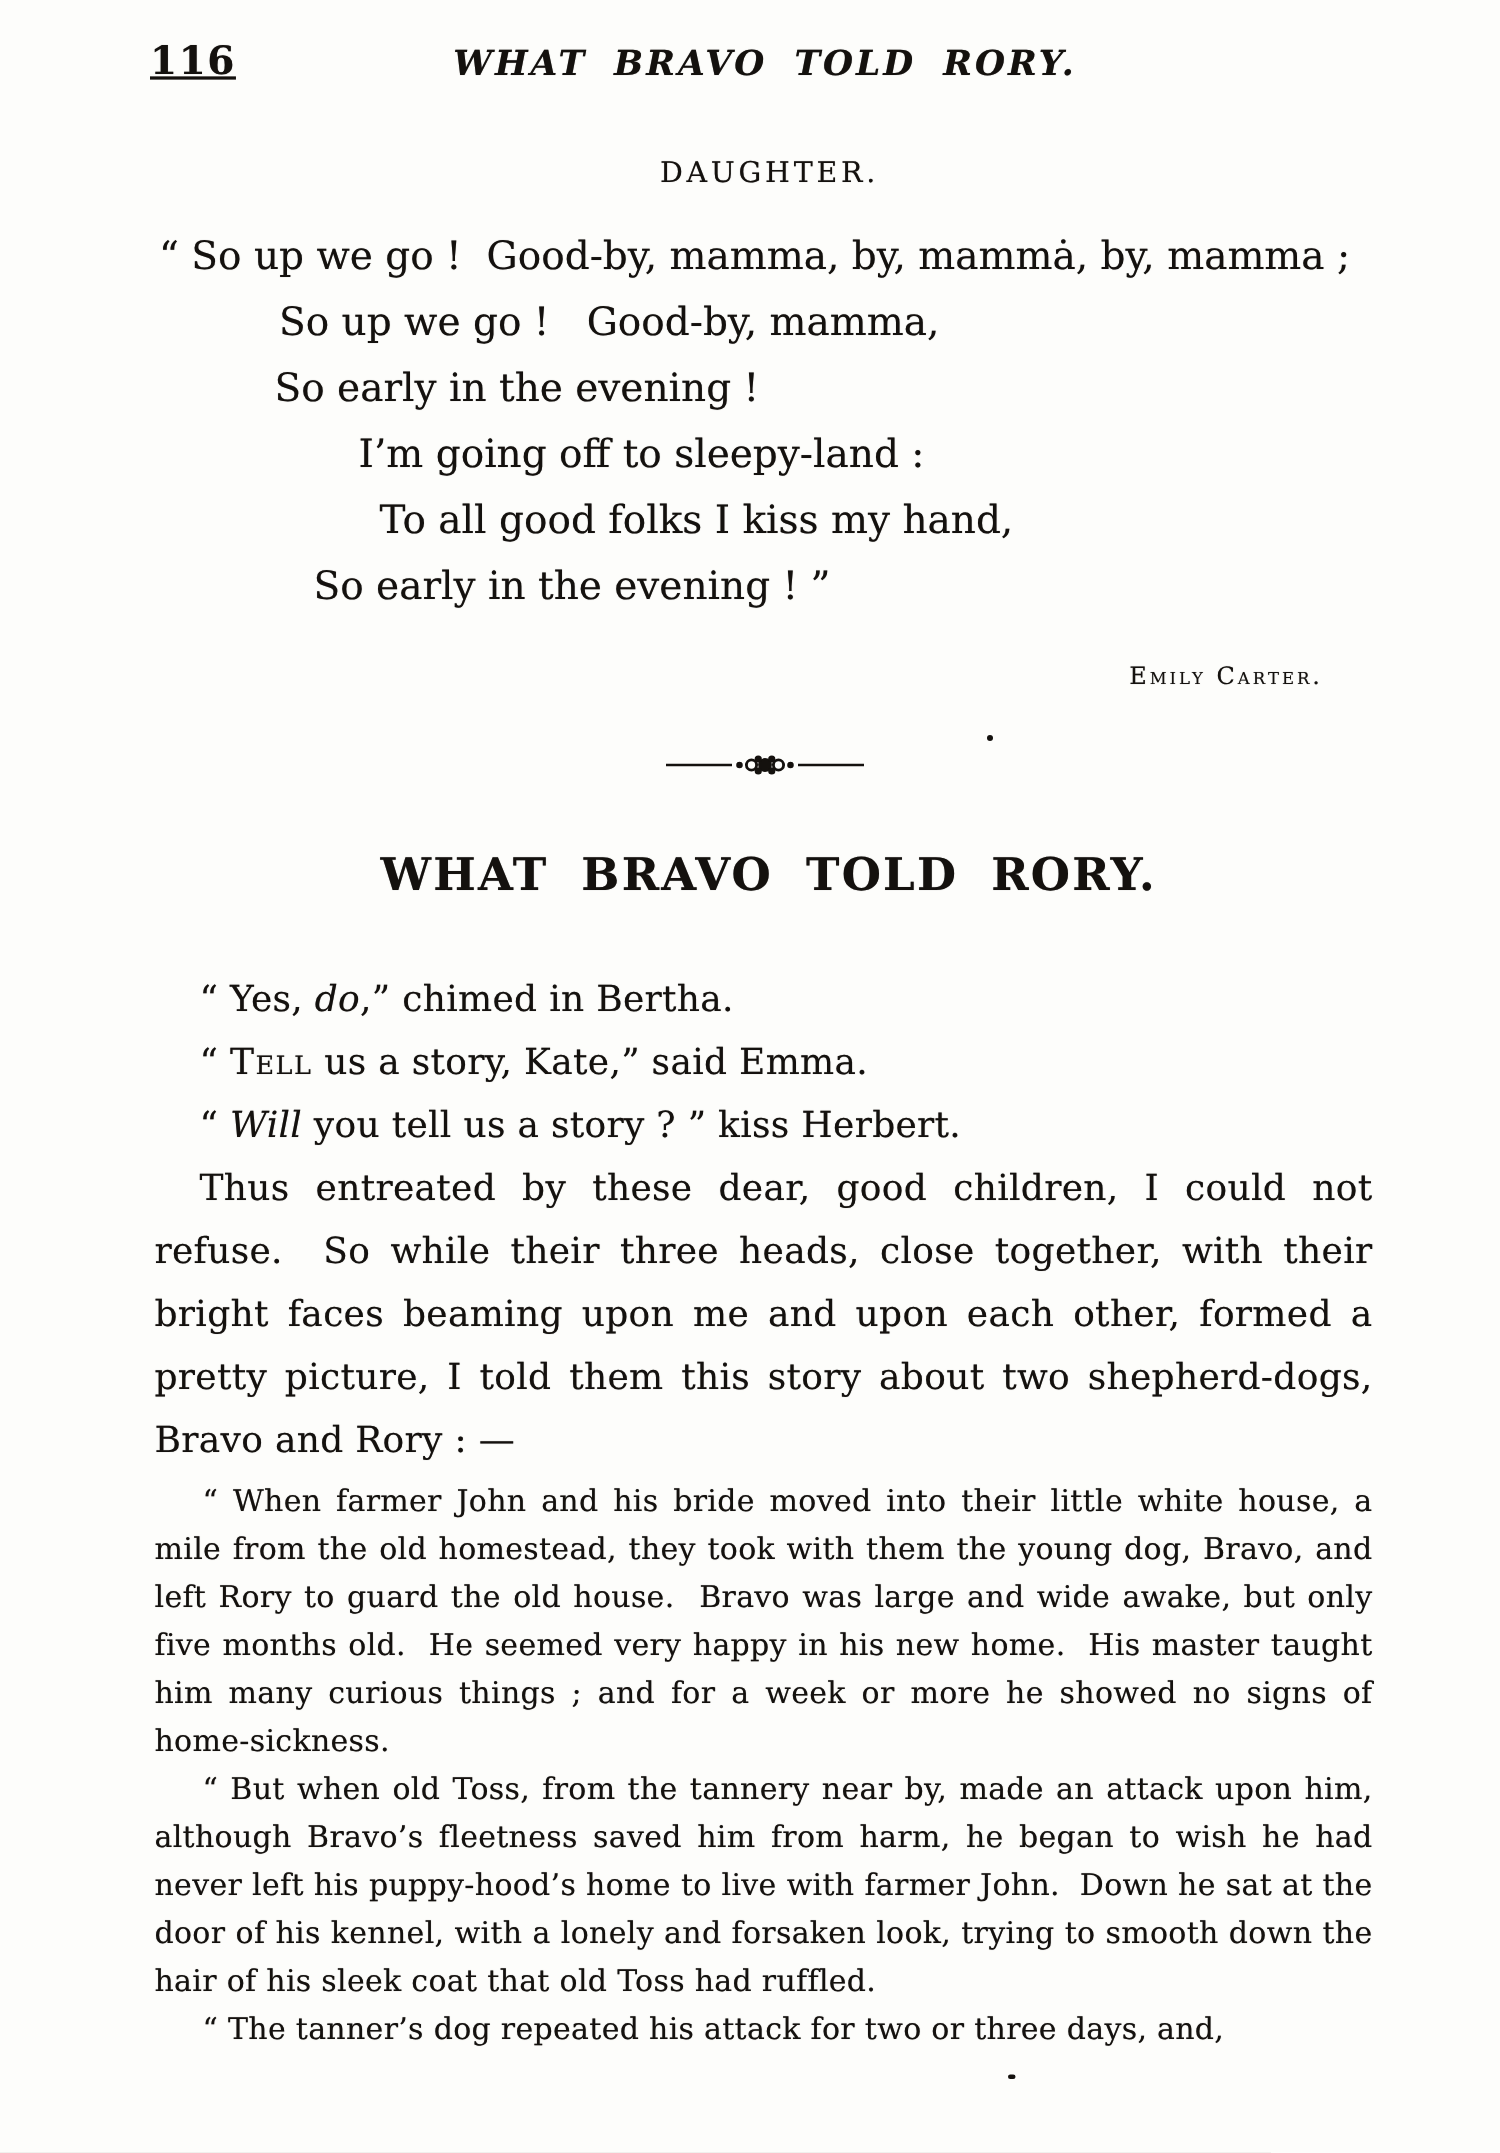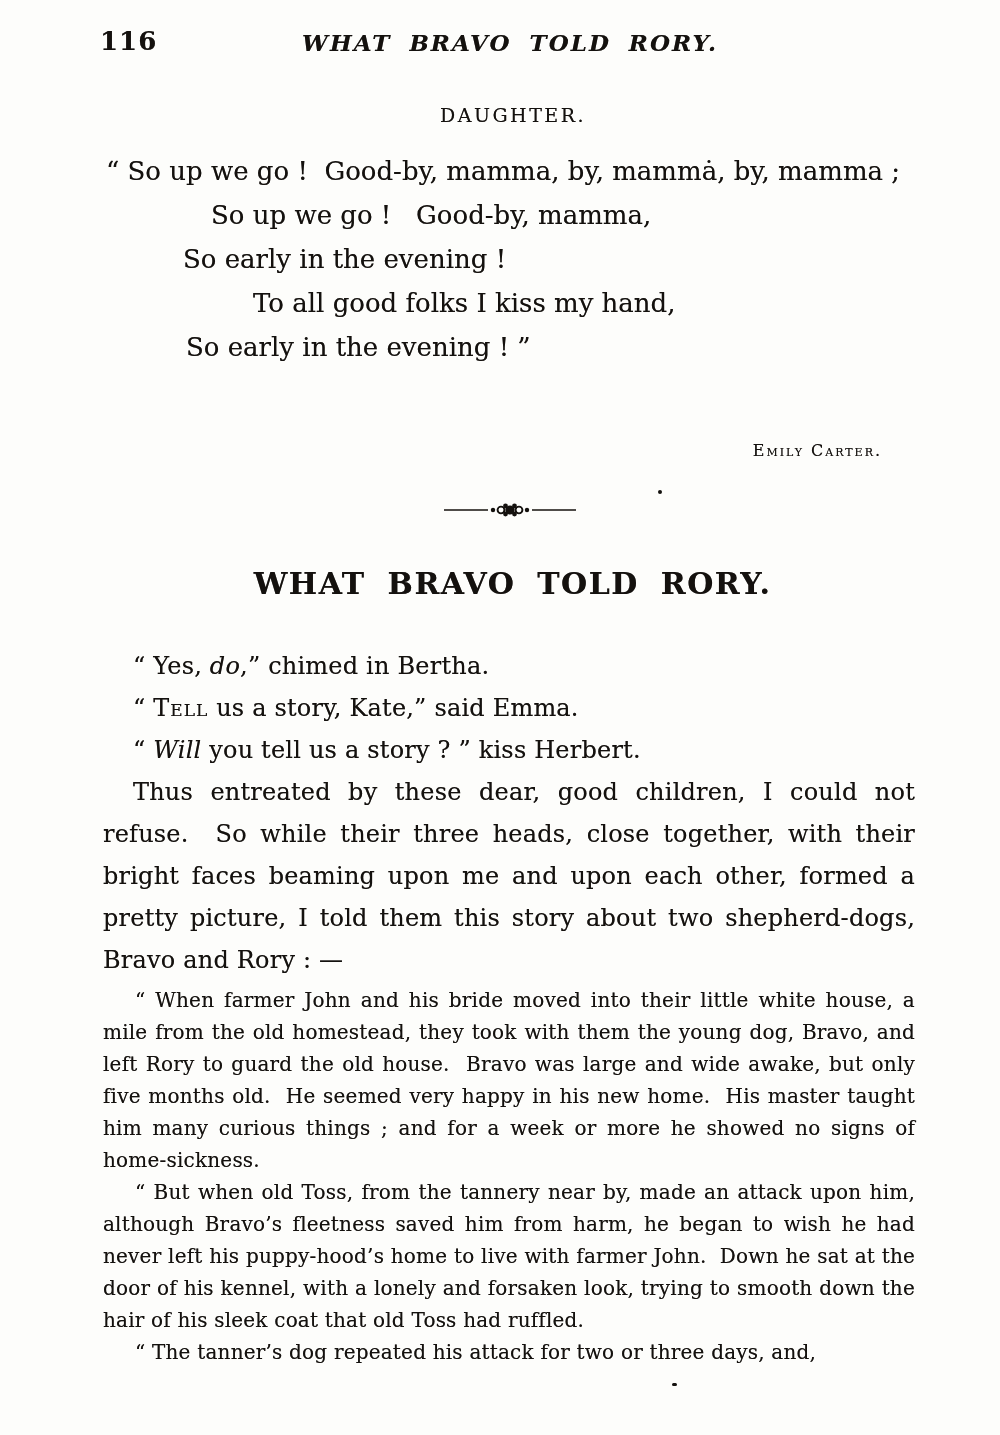--- a/index.html
+++ b/index.html
@@ -11,21 +11,21 @@
     margin: 0 auto;
     background: #fdfdfb;
     color: #14110e;
     font-family: "DejaVu Serif", "Liberation Serif", serif;
     overflow: hidden;
     text-shadow: 0 0 0.5px rgba(20,17,14,0.55);
   }
 
   .page-number {
     position: absolute; left: 100px; top: 26px;
-    font-size: 26px; font-weight: bold; letter-spacing: 1px;
+    font-size: 26px; font-weight: bold; letter-spacing: 1px; text-decoration: underline;
   }
   .running-head {
     position: absolute; left: 0; right: 0; top: 29px;
     padding-left: 20px;
     text-align: center;
     font-style: italic; font-weight: bold;
     font-size: 23px; letter-spacing: 2px; word-spacing: 8px;
   }
 
   .poem-heading {
@@ -88,24 +88,25 @@
 
 <div class="page">
 
   <span class="page-number">116</span>
   <div class="running-head">WHAT BRAVO TOLD RORY.</div>
 
   <div class="poem-heading">DAUGHTER.</div>
 
   <div class="poem">
     <div class="poem-line" style="margin-left:0">“ So up we go !  Good-by, mamma, by, mammȧ, by, mamma ;</div>
-    <div class="poem-line" style="margin-left:105px">So up we go !   Good-by, mamma,</div>
+    <div class="poem-line" style="margin-left:80px">So up we go !   Good-by, mamma,</div>
     <div class="poem-line" style="margin-left:77px">So early in the evening !</div>
+    <div class="poem-line" style="margin-left:133px">I’m going off to sleepy-land :</div>
     <div class="poem-line" style="margin-left:147px">To all good folks I kiss my hand,</div>
-    <div class="poem-line" style="margin-left:80px">So early in the evening ! ”</div>
+    <div class="poem-line" style="margin-left:103px">So early in the evening ! ”</div>
   </div>
 
   <div class="poem-attribution">Emily Carter.</div>
 
   <div class="section-divider">
     <svg width="132" height="18" viewBox="0 0 132 18">
       <line x1="0" y1="9" x2="44" y2="9" stroke="#14110e" stroke-width="1.6"></line>
       <circle cx="49" cy="9" r="2.2" fill="#14110e"></circle>
       <circle cx="57" cy="9" r="3.4" fill="none" stroke="#14110e" stroke-width="1.9"></circle>
       <circle cx="66" cy="9" r="4.6" fill="#14110e"></circle>

